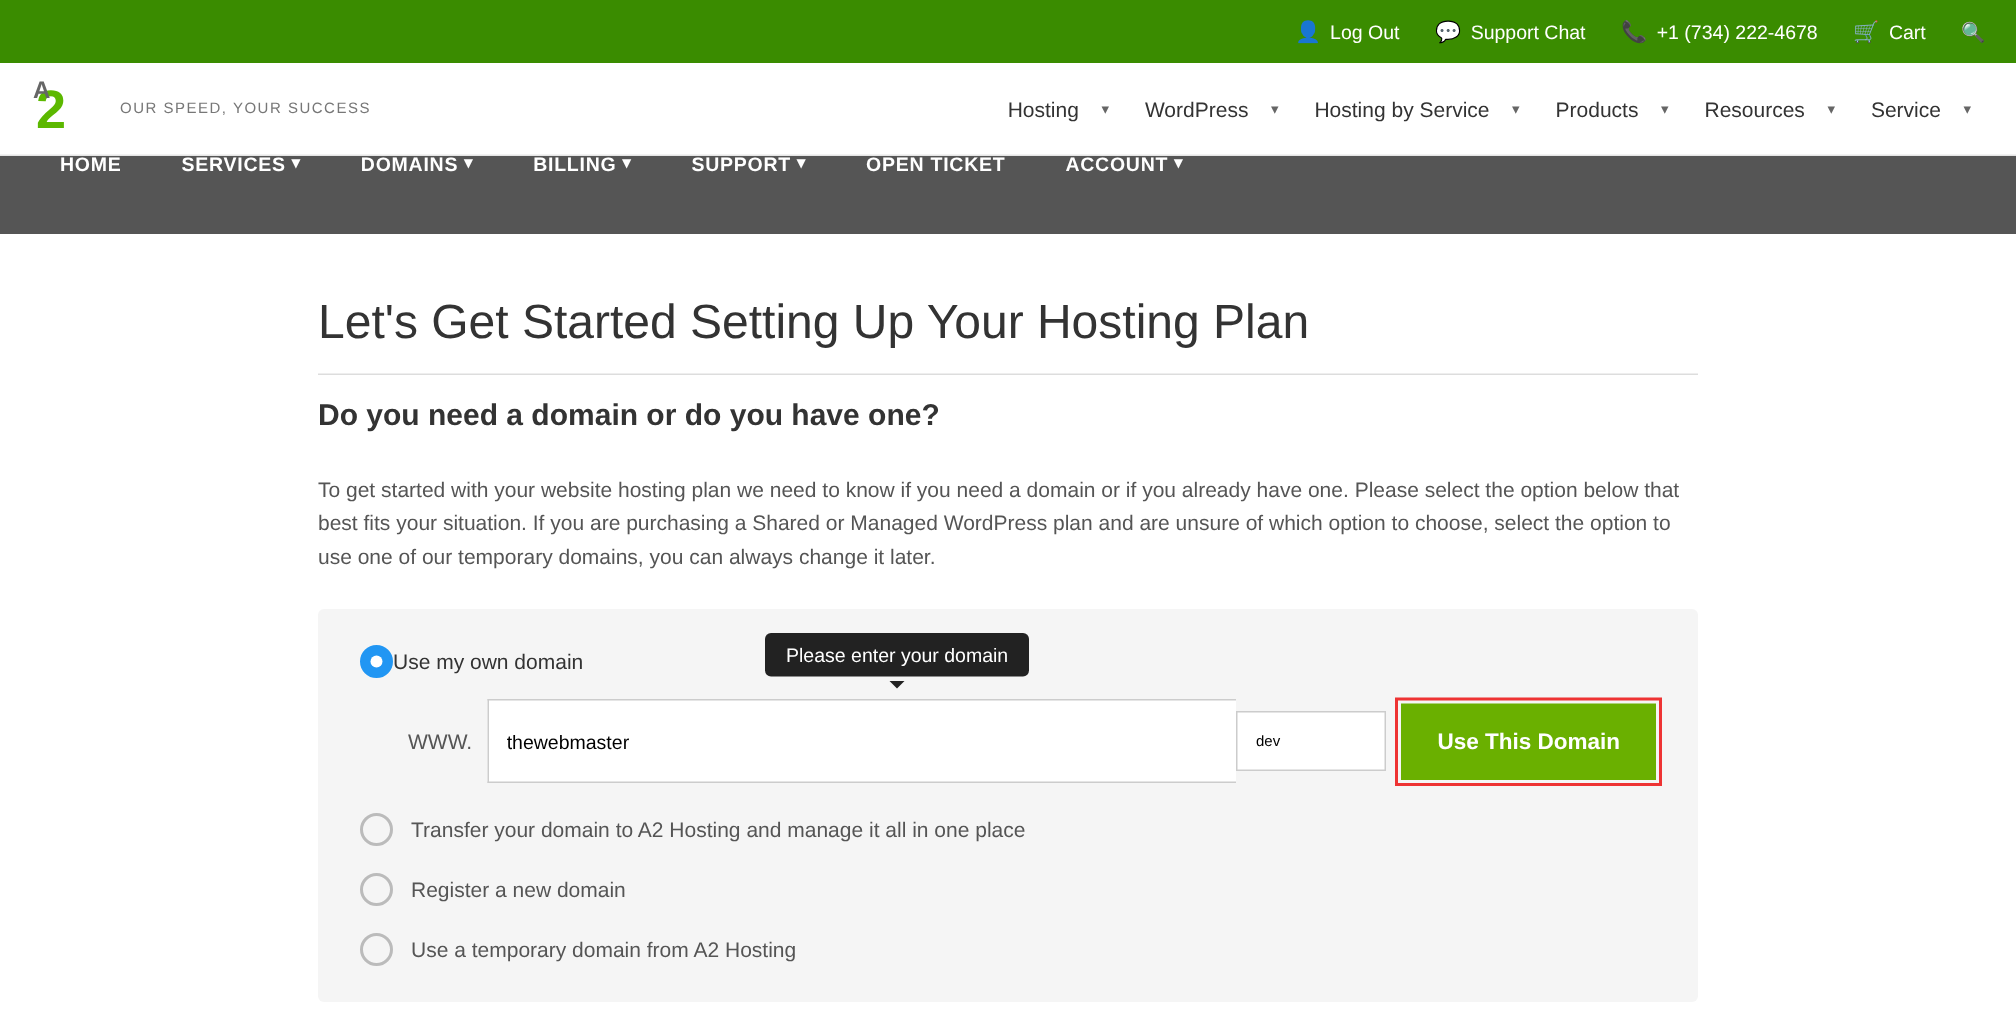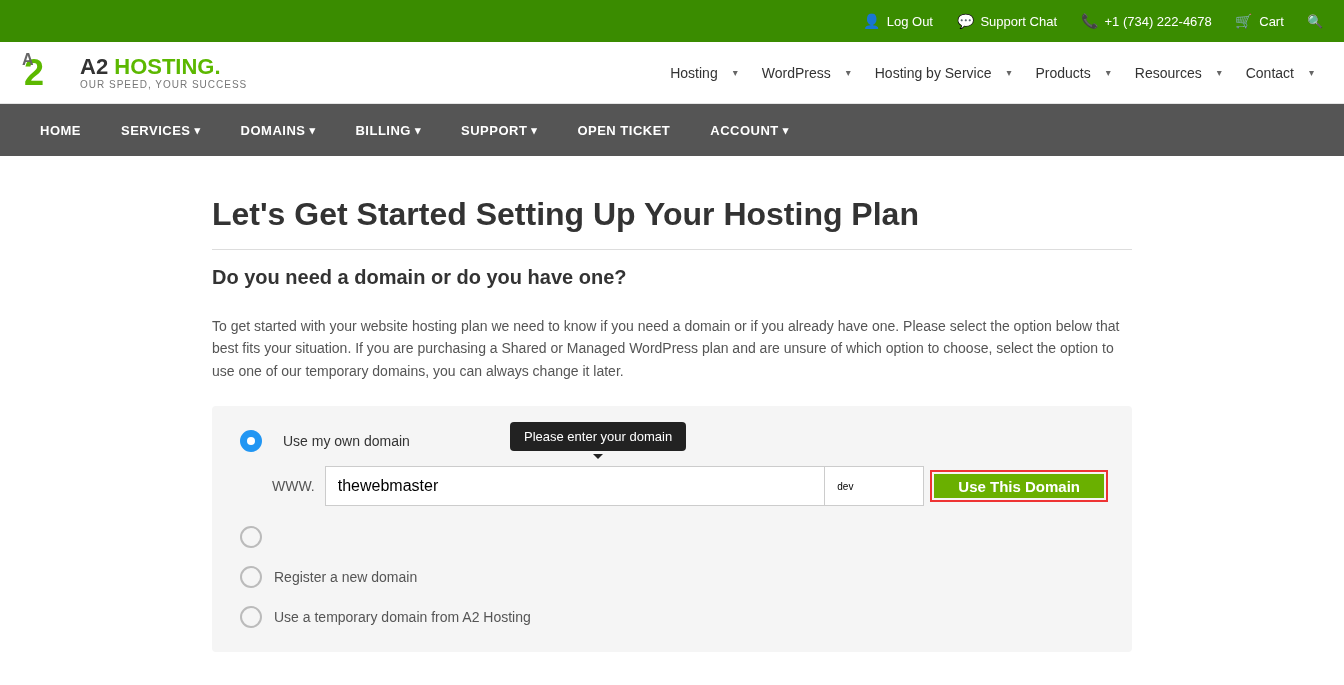--- a/index.html
+++ b/index.html
@@ -89,37 +89,36 @@
       height: 52px;
       padding: 0 20px;
     }
     .sec-nav-item {
       color: #fff;
       font-size: 13px;
       font-weight: bold;
       padding: 0 20px;
       height: 56px;
       display: flex;
-      align-items: center;
       cursor: pointer;
       text-transform: uppercase;
       letter-spacing: 0.5px;
       white-space: nowrap;
     }
     .sec-nav-item .arrow { font-size: 11px; margin-left: 4px; }
 
     
     .main-content {
       max-width: 960px;
       margin: 40px auto;
       padding: 0 20px;
     }
     .page-title {
       font-size: 32px;
-      font-weight: 700;
+      font-weight: 400;
       color: #333;
       margin-bottom: 16px;
     }
     .section-divider {
       border: none;
       border-top: 1px solid #ddd;
       margin-bottom: 16px;
     }
     .section-heading {
       font-size: 20px;
@@ -135,21 +134,21 @@
 
     
     .domain-panel {
       background: #f5f5f5;
       border-radius: 4px;
       padding: 24px 28px;
     }
     .domain-option {
       display: flex;
       align-items: center;
-      gap: 21px;
+      gap: 0;
       margin-bottom: 14px;
     }
     .radio-circle {
       width: 22px;
       height: 22px;
       border-radius: 50%;
       border: 2px solid #ccc;
       display: flex;
       align-items: center;
       justify-content: center;
@@ -181,40 +180,40 @@
       margin-top: 4px;
     }
     .www-label {
       font-size: 14px;
       color: #555;
       padding: 0 10px 0 32px;
       white-space: nowrap;
     }
     .domain-input {
       flex: 1;
-      height: 40px;
+      height: 56px;
       padding: 0 12px;
       border: 1px solid #ccc;
       border-right: none;
-      font-size: 16px;
+      font-size: 13px;
       outline: none;
     }
     .tld-input {
       width: 100px;
       height: 40px;
       padding: 0 12px;
       border: 1px solid #ccc;
       font-size: 10px;
       outline: none;
     }
     .use-domain-btn {
       background: #6ab000;
       color: #fff;
       border: none;
-      height: 24px;
+      height: 51px;
       padding: 0 24px;
       font-size: 15px;
       font-weight: bold;
       cursor: pointer;
       white-space: nowrap;
       margin-left: 10px;
       outline: 2px solid #e33;
       outline-offset: 2px;
     }
 
@@ -287,23 +286,20 @@
 
 <div class="nav-bar">
   <div class="logo-area">
 
     <svg class="logo-icon" viewBox="0 0 52 52" xmlns="http://www.w3.org/2000/svg">
       <rect width="52" height="52" rx="4" fill="#fff"></rect>
       <text x="4" y="38" font-size="36" font-weight="bold" fill="#5cb800">2</text>
       <text x="2" y="18" font-size="16" font-weight="bold" fill="#666">A</text>
     </svg>
     <div class="logo-text">
-      <div class="logo-title">
-        A2 <span>HOSTING.</span>
-      </div>
       <div class="logo-subtitle">OUR SPEED, YOUR SUCCESS</div>
     </div>
   </div>
   <nav class="main-nav">
     <div class="nav-item">
       <span>Hosting</span>
       <span class="chevron">▾</span>
     </div>
     <div class="nav-item">
       <span>WordPress</span>
@@ -315,21 +311,21 @@
     </div>
     <div class="nav-item">
       <span>Products</span>
       <span class="chevron">▾</span>
     </div>
     <div class="nav-item">
       <span>Resources</span>
       <span class="chevron">▾</span>
     </div>
     <div class="nav-item">
-      <span>Contact</span>
+      <span>Service</span>
       <span class="chevron">▾</span>
     </div>
   </nav>
 </div>
 
 <div class="sec-nav">
   <div class="sec-nav-item">
     <span>HOME</span>
   </div>
   <div class="sec-nav-item">
@@ -376,20 +372,21 @@
         <span>Please enter your domain</span>
       </div>
       <input class="domain-input" type="text" value="thewebmaster" style="">
       <input class="tld-input" type="text" value="dev" style="">
       <button class="use-domain-btn">Use This Domain</button>
     </div>
 
     <div class="other-options">
       <div class="other-option">
         <div class="radio-empty"></div>
+        <span>Transfer your domain to A2 Hosting and manage it all in one place</span>
       </div>
       <div class="other-option">
         <div class="radio-empty"></div>
         <span>Register a new domain</span>
       </div>
       <div class="other-option">
         <div class="radio-empty"></div>
         <span>Use a temporary domain from A2 Hosting</span>
       </div>
     </div>

